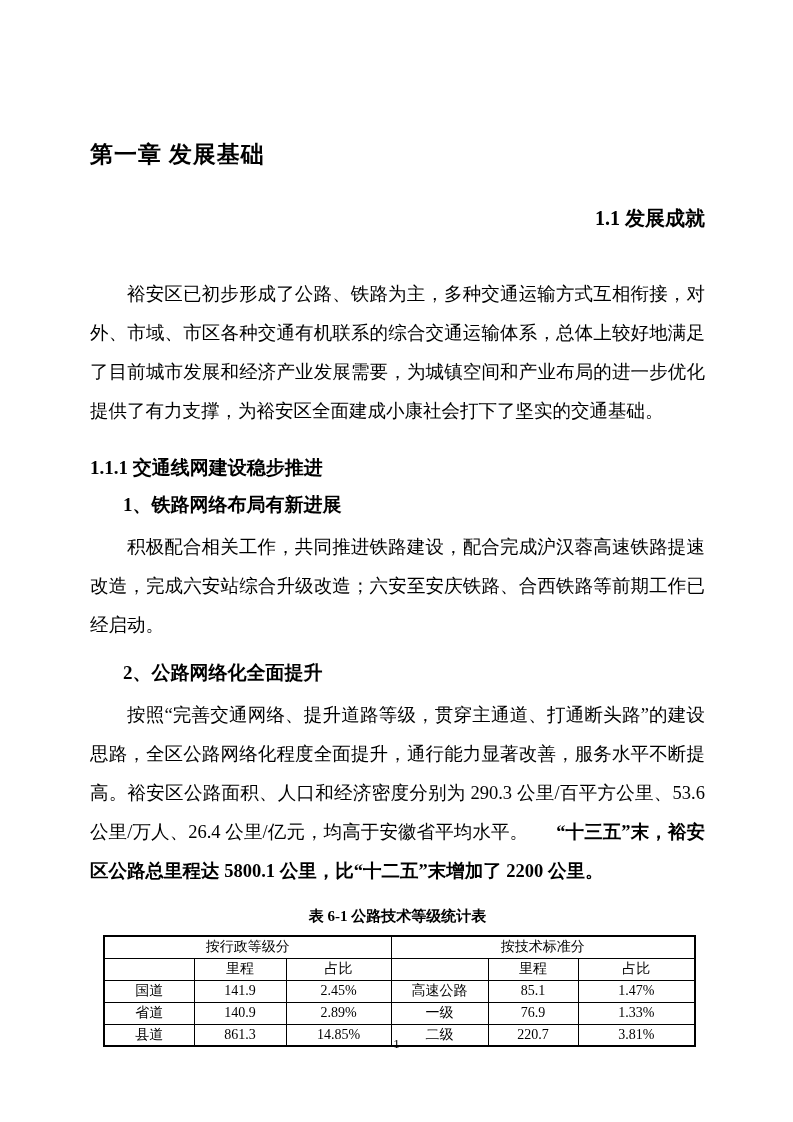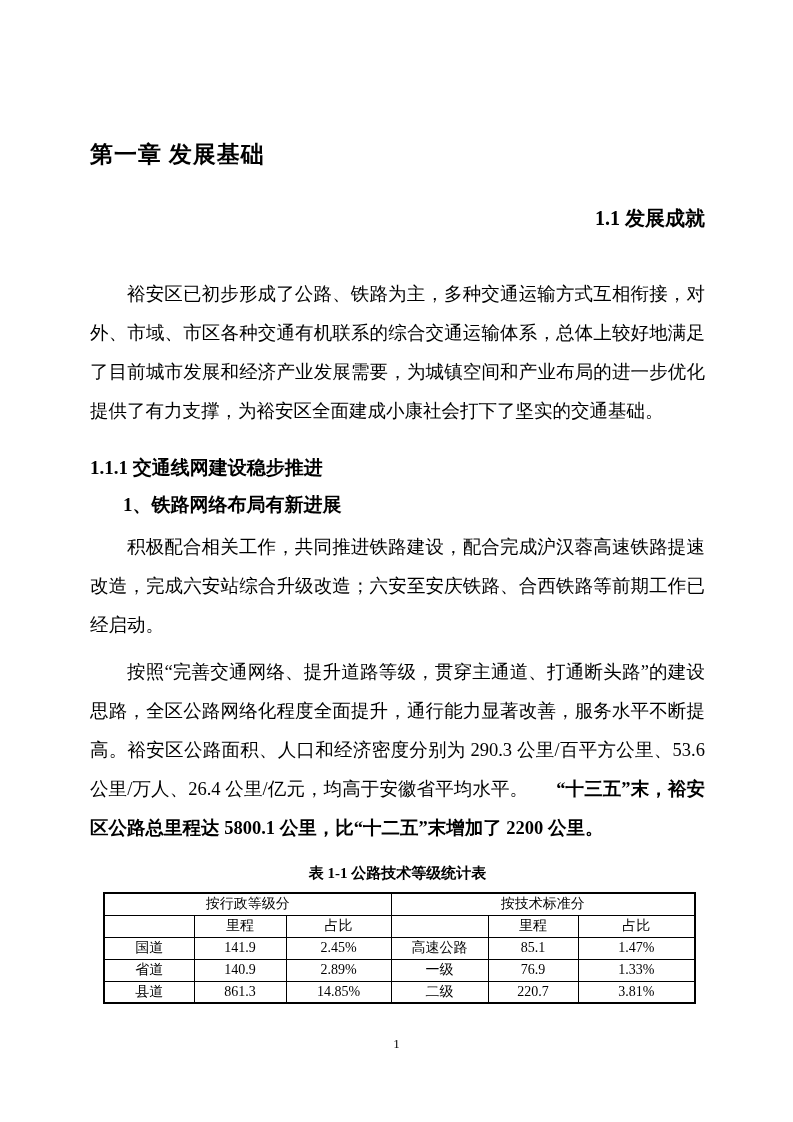--- a/index.html
+++ b/index.html
@@ -108,24 +108,25 @@
     <div class="h-section">1.1 发展成就</div>
 
     <div class="para para-1">裕安区已初步形成了公路、铁路为主，多种交通运输方式互相衔接，对外、市域、市区各种交通有机联系的综合交通运输体系，总体上较好地满足了目前城市发展和经济产业发展需要，为城镇空间和产业布局的进一步优化提供了有力支撑，为裕安区全面建成小康社会打下了坚实的交通基础。</div>
 
     <div class="h-subsection">1.1.1 交通线网建设稳步推进</div>
 
     <div class="h-item">1、铁路网络布局有新进展</div>
 
     <div class="para para-2">积极配合相关工作，共同推进铁路建设，配合完成沪汉蓉高速铁路提速改造，完成六安站综合升级改造；六安至安庆铁路、合西铁路等前期工作已经启动。</div>
 
+    <div class="h-item h-item-2">2、公路网络化全面提升</div>
 
     <div class="para para-3"><span>按照“完善交通网络、提升道路等级，贯穿主通道、打通断头路”的建设思路，全区公路网络化程度全面提升，通行能力显著改善，服务水平不断提高。裕安区公路面积、人口和经济密度分别为 290.3 公里/百平方公里、53.6 公里/万人、26.4 公里/亿元，均高于安徽省平均水平。</span><b>“十三五”末，裕安区公路总里程达 5800.1 公里，比“十二五”末增加了 2200 公里。</b></div>
 
-    <div class="table-caption">表 1-1 公路技术等级统计表</div>
+    <div class="table-caption">表 6-1 公路技术等级统计表</div>
 
     <table class="stat-table">
       <colgroup>
         <col style="width:90px">
           <col style="width:92px">
           <col style="width:105px">
         <col style="width:97px">
           <col style="width:90px">
           <col style="width:117px">
       </colgroup>

